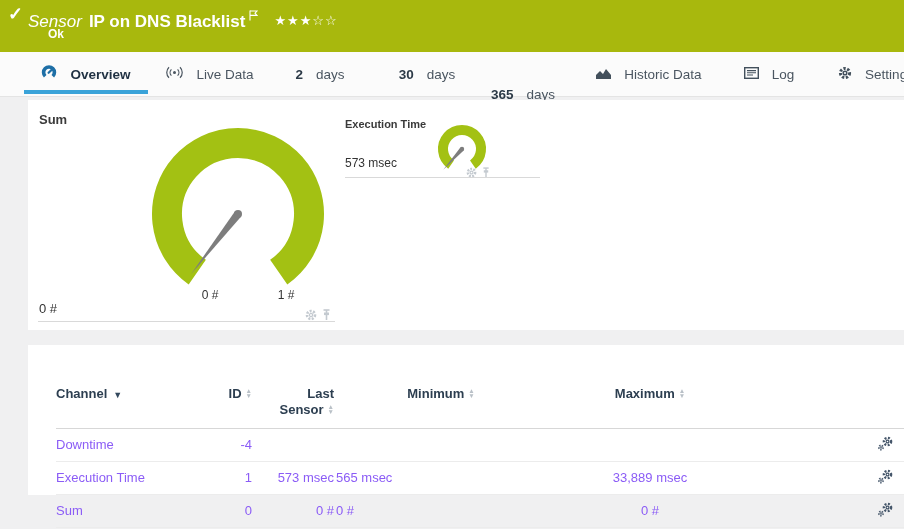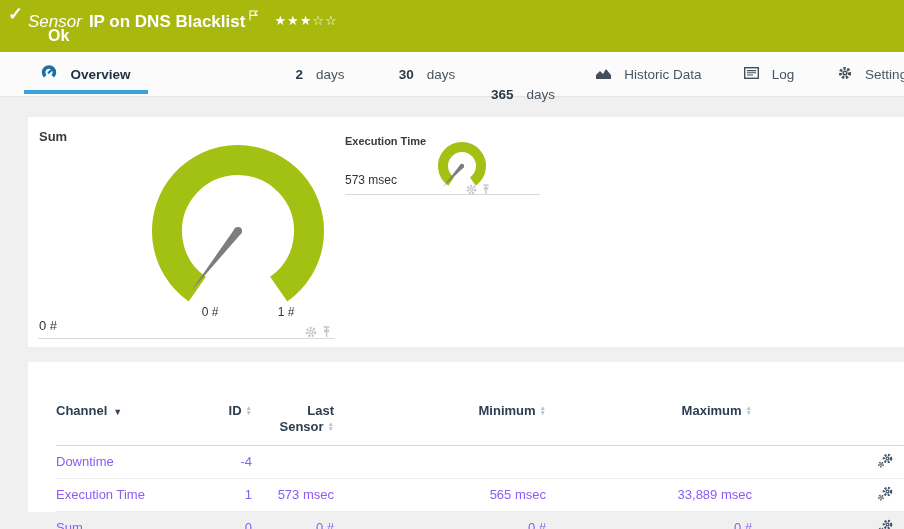--- a/index.html
+++ b/index.html
@@ -7,39 +7,39 @@
   body { font-family:"Liberation Sans", sans-serif; background:#f0f0f1; position:relative; }
 
   
   .hdr { position:absolute; top:0; left:0; right:0; height:52px; background:#a8b80d; color:#fff; }
   .hdr-check { position:absolute; left:8px; top:3px; font-size:18px; font-weight:700; }
   .hdr-titlewrap { position:absolute; left:28px; top:12px; font-size:17px; white-space:nowrap; }
   .hdr-kind { font-style:italic; font-weight:400; margin-right:7px; }
   .hdr-name { font-weight:700; }
   .hdr-flag { position:relative; top:-6px; margin-left:4px; }
   .hdr-stars { margin-left:16px; font-size:13px; letter-spacing:1px; position:relative; top:-2px; }
-  .hdr-status { position:absolute; left:48px; top:27px; font-size:16px; font-weight:700; }
+  .hdr-status { position:absolute; left:48px; top:27px; font-size:12px; font-weight:700; }
 
   
   .tabbar { position:absolute; top:52px; left:0; right:0; height:45px; background:#fbfbfb; border-bottom:1px solid #e4e4e4; }
   .tab { position:absolute; top:0; height:44px; display:flex; align-items:center; justify-content:center; gap:13px; font-size:13.5px; color:#4a5560; white-space:nowrap; cursor:pointer; }
   .tab .num { font-weight:700; color:#2c3a47; }
   .tab.active { color:#1f3042; font-weight:700; }
   .tab.active::after { content:""; position:absolute; left:0; right:0; bottom:2px; height:4px; background:#3aa3d9; }
   .t-overview { left:24px;  width:124px; }
   .t-live     { left:158px; width:104px; }
   .t-2d       { left:283px; width:74px;  }
   .t-30d      { left:387px; width:80px;  }
   .t-365d     { left:478px; width:90px;margin-top:20px;  }
   .t-hist     { left:588px; width:122px; }
   .t-log      { left:734px; width:70px;  }
   .t-set      { left:830px; width:92px;  }
 
   
-  .card { position:absolute; left:28px; right:0; background:#fff;margin-top:17px; }
+  .card { position:absolute; left:28px; right:0; background:#fff; }
   .card-gauges { top:100px; height:230px; }
   .card-table  { top:345px; height:150px; }
 
   
   .tile { position:absolute; border-bottom:1px solid #d9d9d9; }
   .tile-sum  { left:10px;  top:8px;  width:297px; height:214px; }
   .tile-exec { left:317px; top:15px; width:195px; height:63px; }
   .tile-title { position:absolute; left:1px; top:4px; font-size:13px; font-weight:700; color:#3b3b3b; }
   .tile-exec .tile-title { top:3px; left:0; font-size:11px; }
   .gauge-big   { position:absolute; left:112px; top:18px; }
@@ -52,22 +52,22 @@
   .tile-sum  .tile-icons { right:4px;  top:199px; }
   .tile-exec .tile-icons { right:50px; top:49px; }
 
   
   table.channels { position:absolute; left:28px; top:32px; width:848px; border-collapse:collapse; table-layout:fixed; }
   .channels th { vertical-align:top; padding-top:9px; height:51px; font-size:13px; font-weight:700; color:#2c3e50; border-bottom:1px solid #d7d7d7; line-height:16px; cursor:pointer; }
   .channels td { height:33px; font-size:13px; color:#8b5cf6; border-bottom:1px solid #ececec; }
   .c1 { width:150px; text-align:left; }
   .c2 { width:48px;  text-align:right; padding-right:2px; }
   .c3 { width:82px;  text-align:right; padding-right:2px; }
-  .c4 { width:212px; text-align:right; padding-right:2px; }
-  .c5 { width:206px; text-align:right; padding-right:2px; }
+  .c4 { width:212px; padding-right:2px; }
+  .c5 { width:206px; text-align:center; padding-right:2px; }
   .c6 { width:150px; text-align:right; padding-right:10px; }
   .sort { display:inline-flex; flex-direction:column; margin-left:4px; vertical-align:middle; position:relative; top:-1px; font-size:6.5px; line-height:4.5px; color:#b9c0c7; font-style:normal; }
   .sortsel { margin-left:6px; font-size:9px; color:#34495e; }
   .gears-btn { background:none; border:none; cursor:pointer; padding:0; }
 </style>
 </head>
 <body>
 
 <div class="hdr">
   <span class="hdr-check">✓</span>
@@ -80,20 +80,30 @@
   <div class="hdr-status">Ok</div>
 </div>
 
 <div class="tabbar">
   <div class="tab t-overview active">
     <span><svg width="16" height="15" viewBox="0 0 16 15">
           <path d="M4.2 11.2 A5.4 5.4 0 1 1 11.8 11.2" fill="none" stroke="#1e6fa6" stroke-width="3.6"></path>
           <path d="M7.6 7.8 L12.2 3.4" stroke="#1e6fa6" stroke-width="2.2" stroke-linecap="round"></path>
         </svg></span>
     <span>Overview</span>
+  </div>
+  <div class="tab t-live">
+    <span><svg width="17" height="13" viewBox="0 0 17 13" fill="none" stroke="#4a5560" stroke-width="1.2">
+          <circle cx="8.5" cy="6.5" r="1.5" fill="#4a5560" stroke="none"></circle>
+          <path d="M5.4 3.3 a4.6 4.6 0 0 0 0 6.4"></path>
+          <path d="M11.6 3.3 a4.6 4.6 0 0 1 0 6.4"></path>
+          <path d="M3 1.2 a7.4 7.4 0 0 0 0 10.6"></path>
+          <path d="M14 1.2 a7.4 7.4 0 0 1 0 10.6"></path>
+        </svg></span>
+    <span>Live Data</span>
   </div>
   <div class="tab t-2d">
     <span class="num">2</span>
     <span>days</span>
   </div>
   <div class="tab t-30d">
     <span class="num">30</span>
     <span>days</span>
   </div>
   <div class="tab t-365d">

